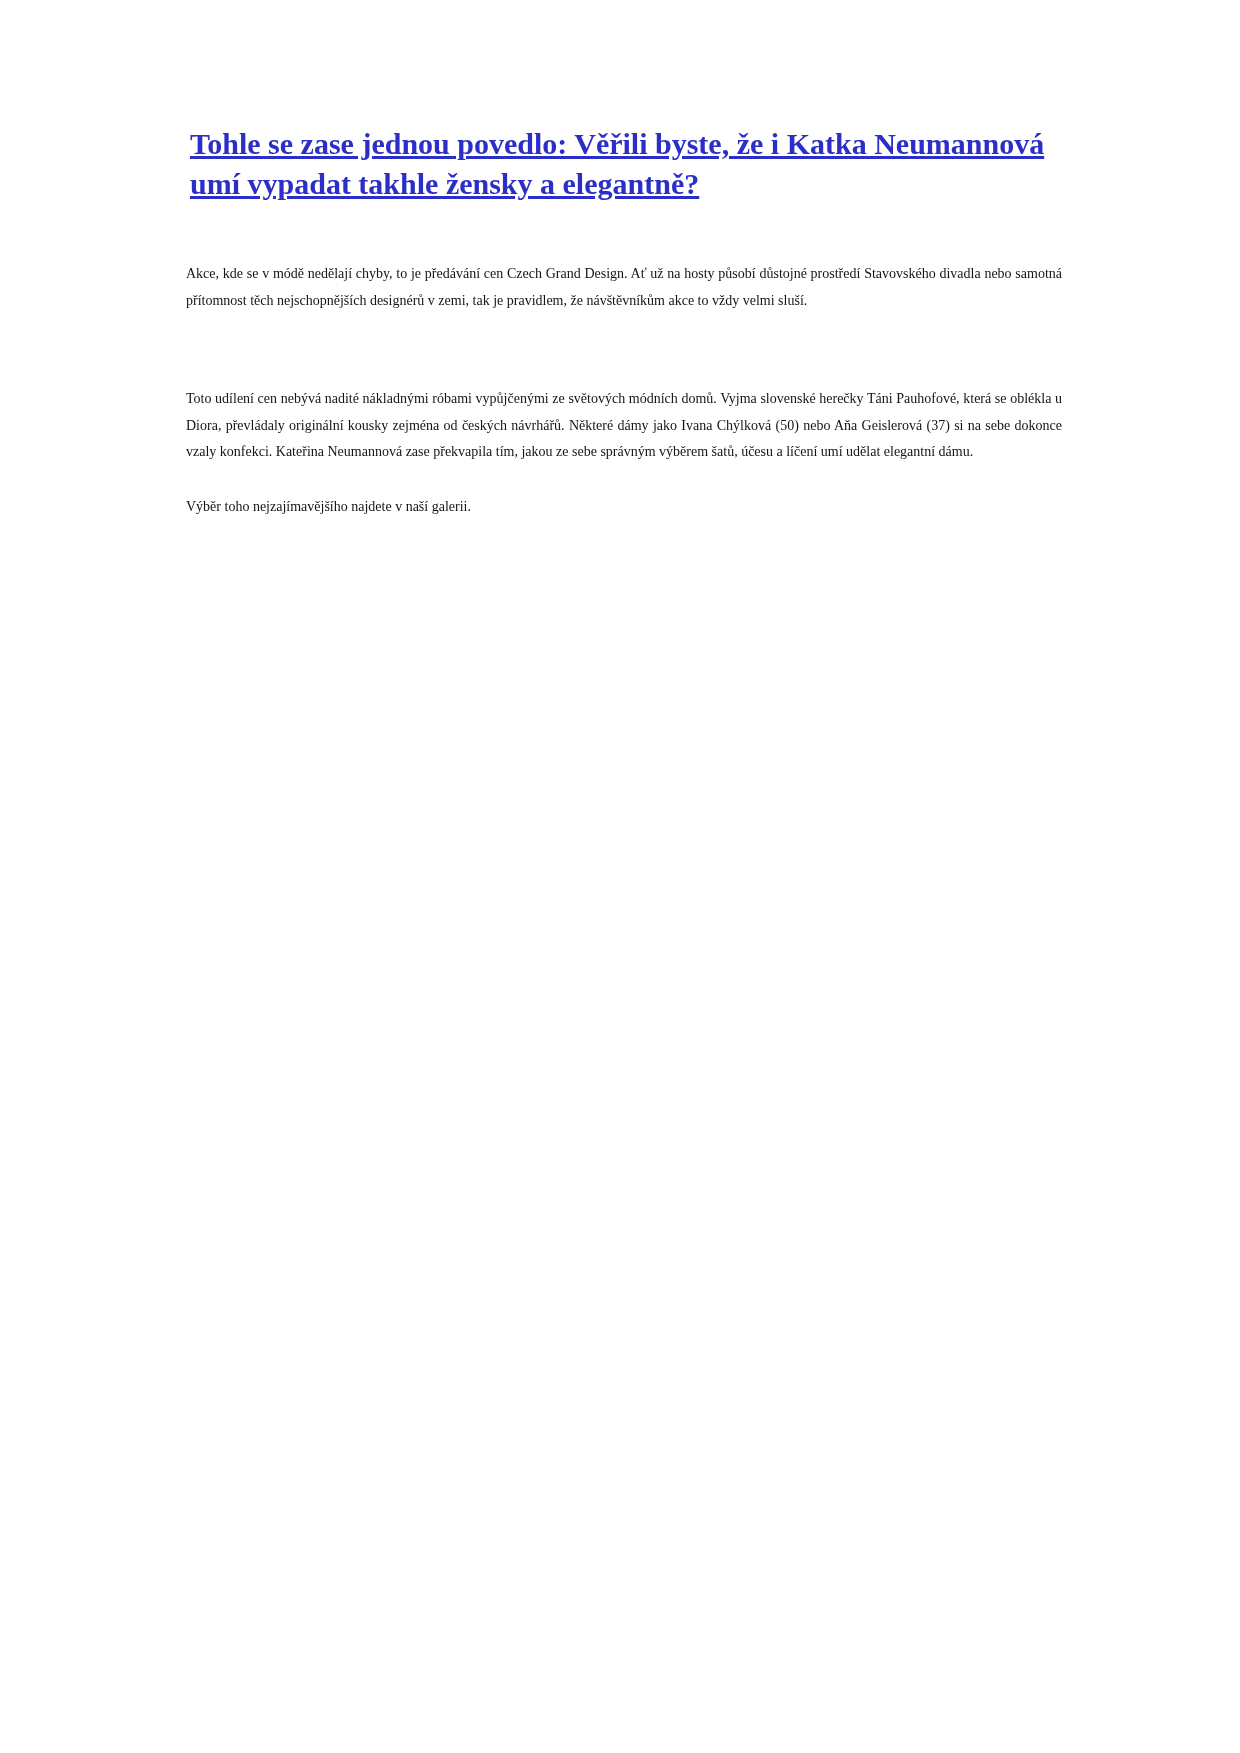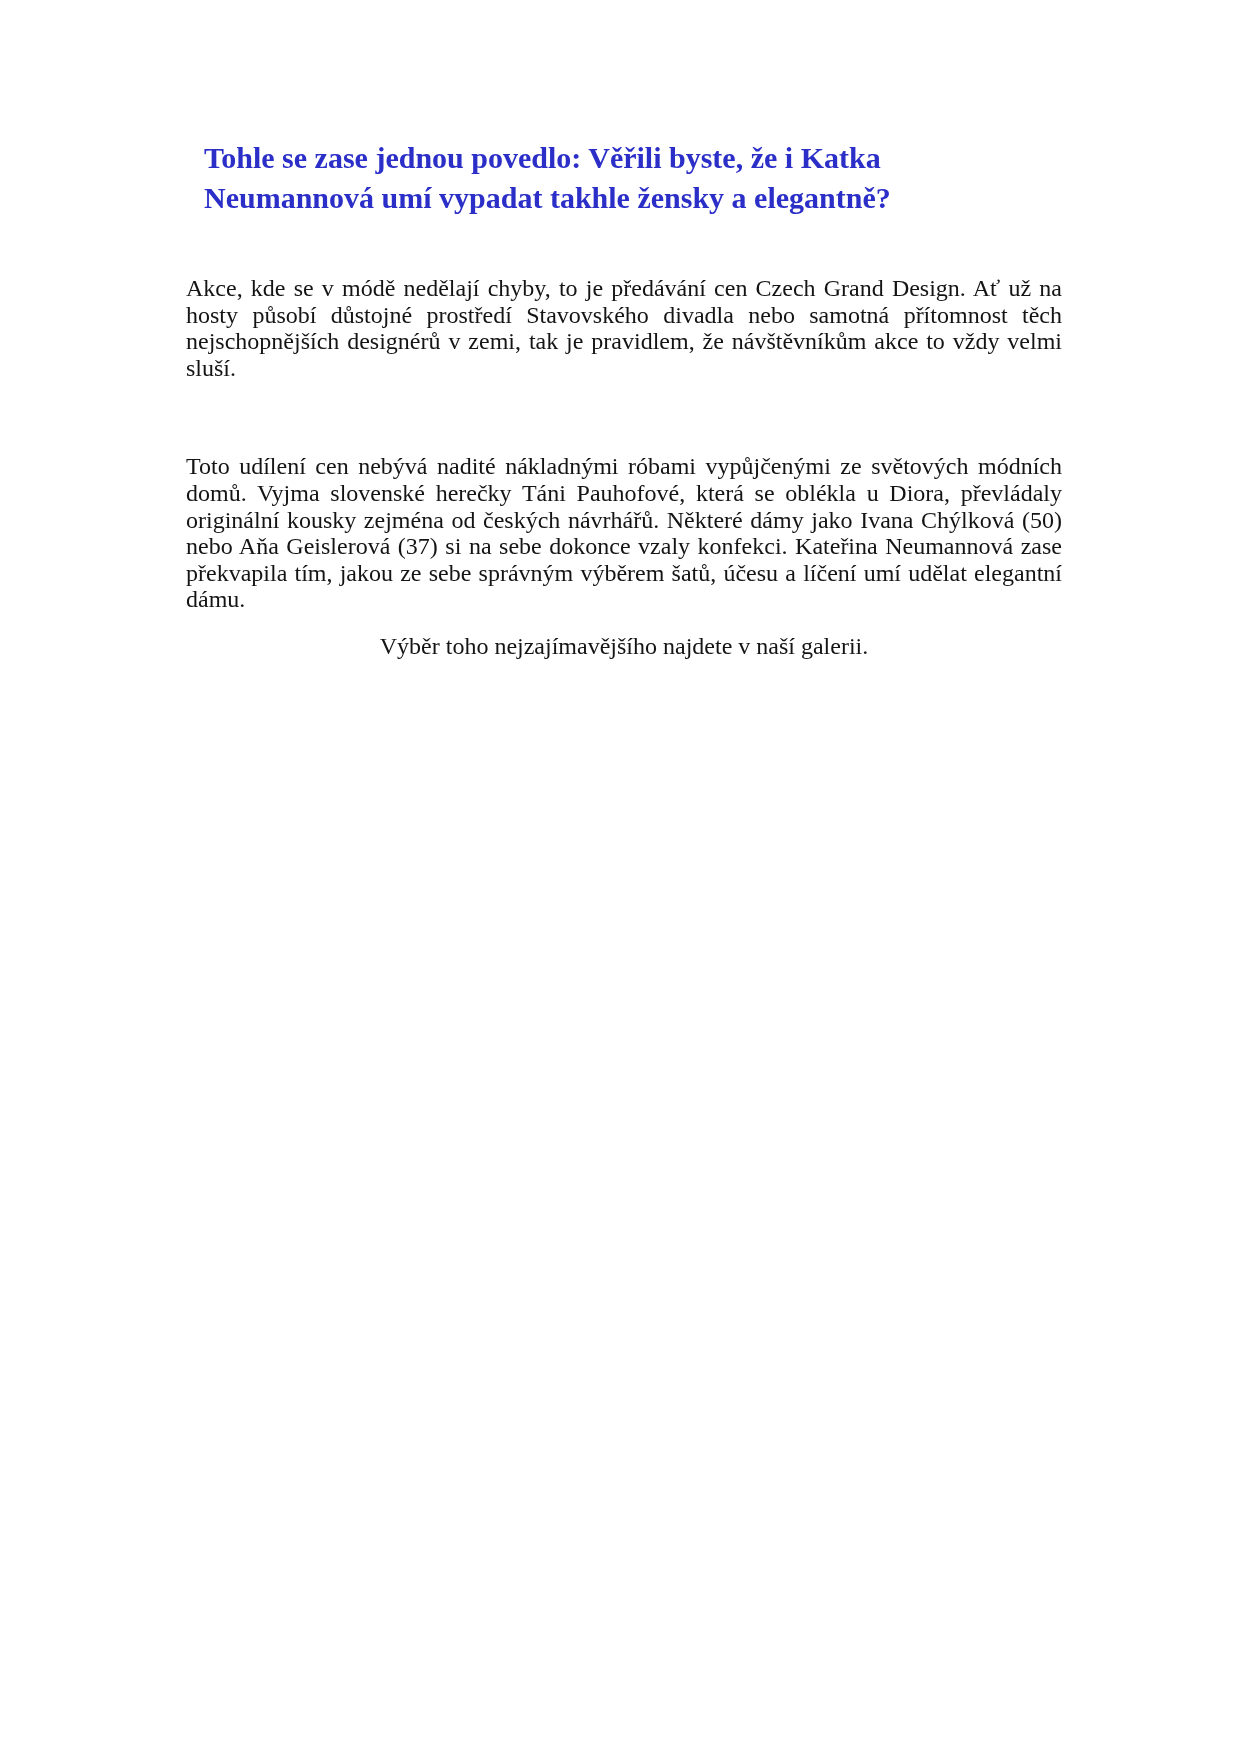--- a/index.html
+++ b/index.html
@@ -16,37 +16,38 @@
   .page {
     position: relative;
     width: 1240px;
     height: 1753px;
     margin: 0 auto;
     background: var(--page-bg);
     padding: 120px 178px 0 186px;
     overflow: hidden;
   }
   .article-title {
-    margin: 18px;
+    margin: 4px;
     font-family: "Liberation Serif", "DejaVu Serif", serif;
     font-weight: bold;
     font-size: 30px;
     line-height: 40px;
     color: var(--heading-color);
+    text-decoration: underline;
   }
   .body-par {
     margin: 0;
     font-family: "Liberation Serif", "DejaVu Serif", serif;
-    font-size: 24px;
+    font-size: 14px;
     line-height: 26.6px;
     color: var(--body-color);
   }
   .par-intro   { margin-top: 57px; text-align: justify; }
   .par-main    { margin-top: 72px; text-align: justify; }
-  .par-closing { margin-top: 20px; text-align: center; }
+  .par-closing { margin-top: 28px; text-align: left; }
 </style>
 </head>
 <body>
 
 <div class="page">
   <h1 class="article-title">Tohle se zase jednou povedlo: Věřili byste, že i Katka Neumannová umí vypadat takhle žensky a elegantně?</h1>
 
   <p class="body-par par-intro">Akce, kde se v módě nedělají chyby, to je předávání cen Czech Grand Design. Ať už na hosty působí důstojné prostředí Stavovského divadla nebo samotná přítomnost těch nejschopnějších designérů v zemi, tak je pravidlem, že návštěvníkům akce to vždy velmi sluší.</p>
 
   <p class="body-par par-main">Toto udílení cen nebývá nadité nákladnými róbami vypůjčenými ze světových módních domů. Vyjma slovenské herečky Táni Pauhofové, která se oblékla u Diora, převládaly originální kousky zejména od českých návrhářů. Některé dámy jako Ivana Chýlková (50) nebo Aňa Geislerová (37) si na sebe dokonce vzaly konfekci. Kateřina Neumannová zase překvapila tím, jakou ze sebe správným výběrem šatů, účesu a líčení umí udělat elegantní dámu.</p>

